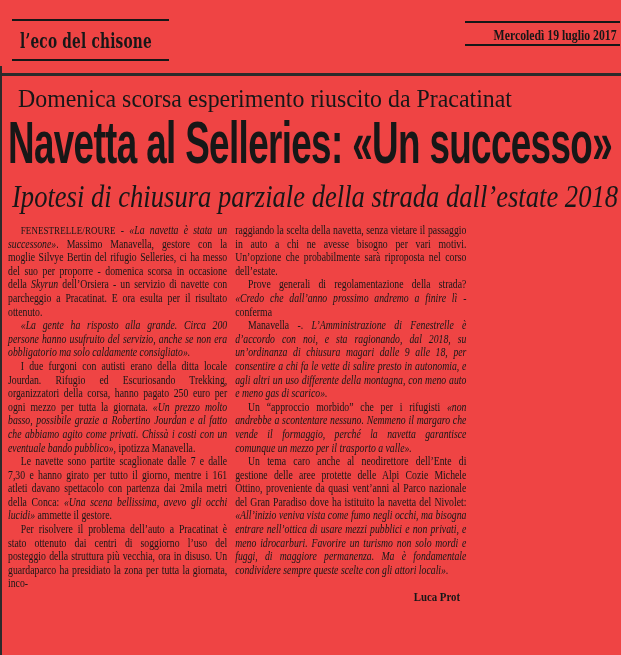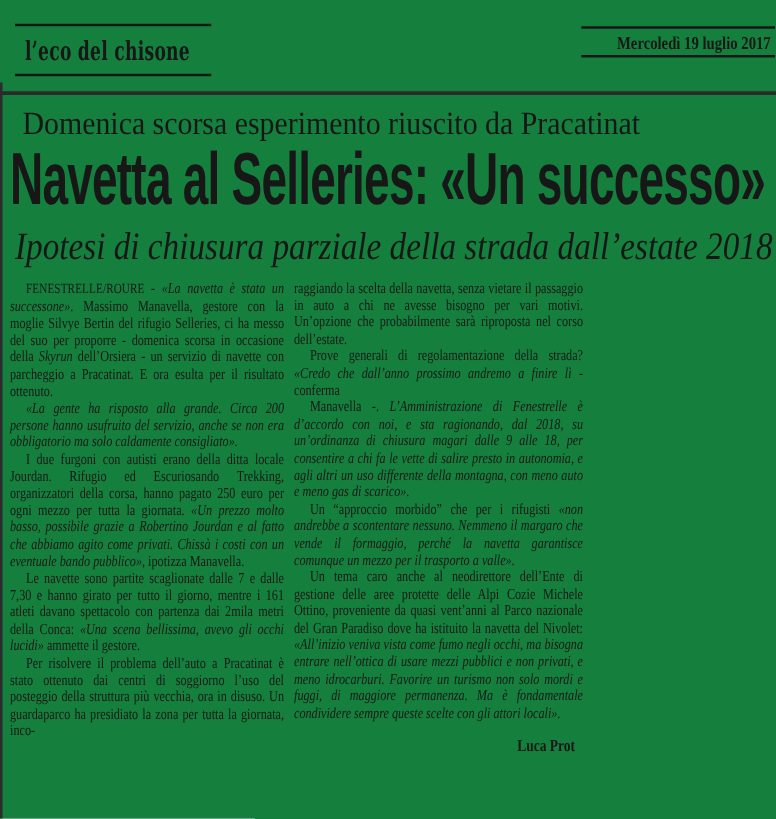--- a/index.html
+++ b/index.html
@@ -1,16 +1,16 @@
 <!DOCTYPE html>
 <html lang="it"><head>
 <meta charset="utf-8">
 <style>
   html,body{margin:0;padding:0;background:#e8e8e8;}
-  .page{position:relative;width:621px;height:655px;background:#15803d;
+  .page{position:relative;width:621px;height:655px;background:#ef4444;
         font-family:"Liberation Serif",serif;color:#171717;overflow:hidden;}
 
   
   .logo-block{position:absolute;left:12px;top:19px;width:157px;}
   .rule{background:#171717;}
   .logo-rule{height:2px;width:100%;}
   .logo-text{display:inline-block;white-space:nowrap;font-family:"DejaVu Serif",serif;
              font-weight:bold;font-size:21px;margin:7px 0 6px 8px;letter-spacing:.3px;}
   .date-block{position:absolute;left:465px;top:21px;width:155px;}
   .date-rule{height:2px;width:100%;}

